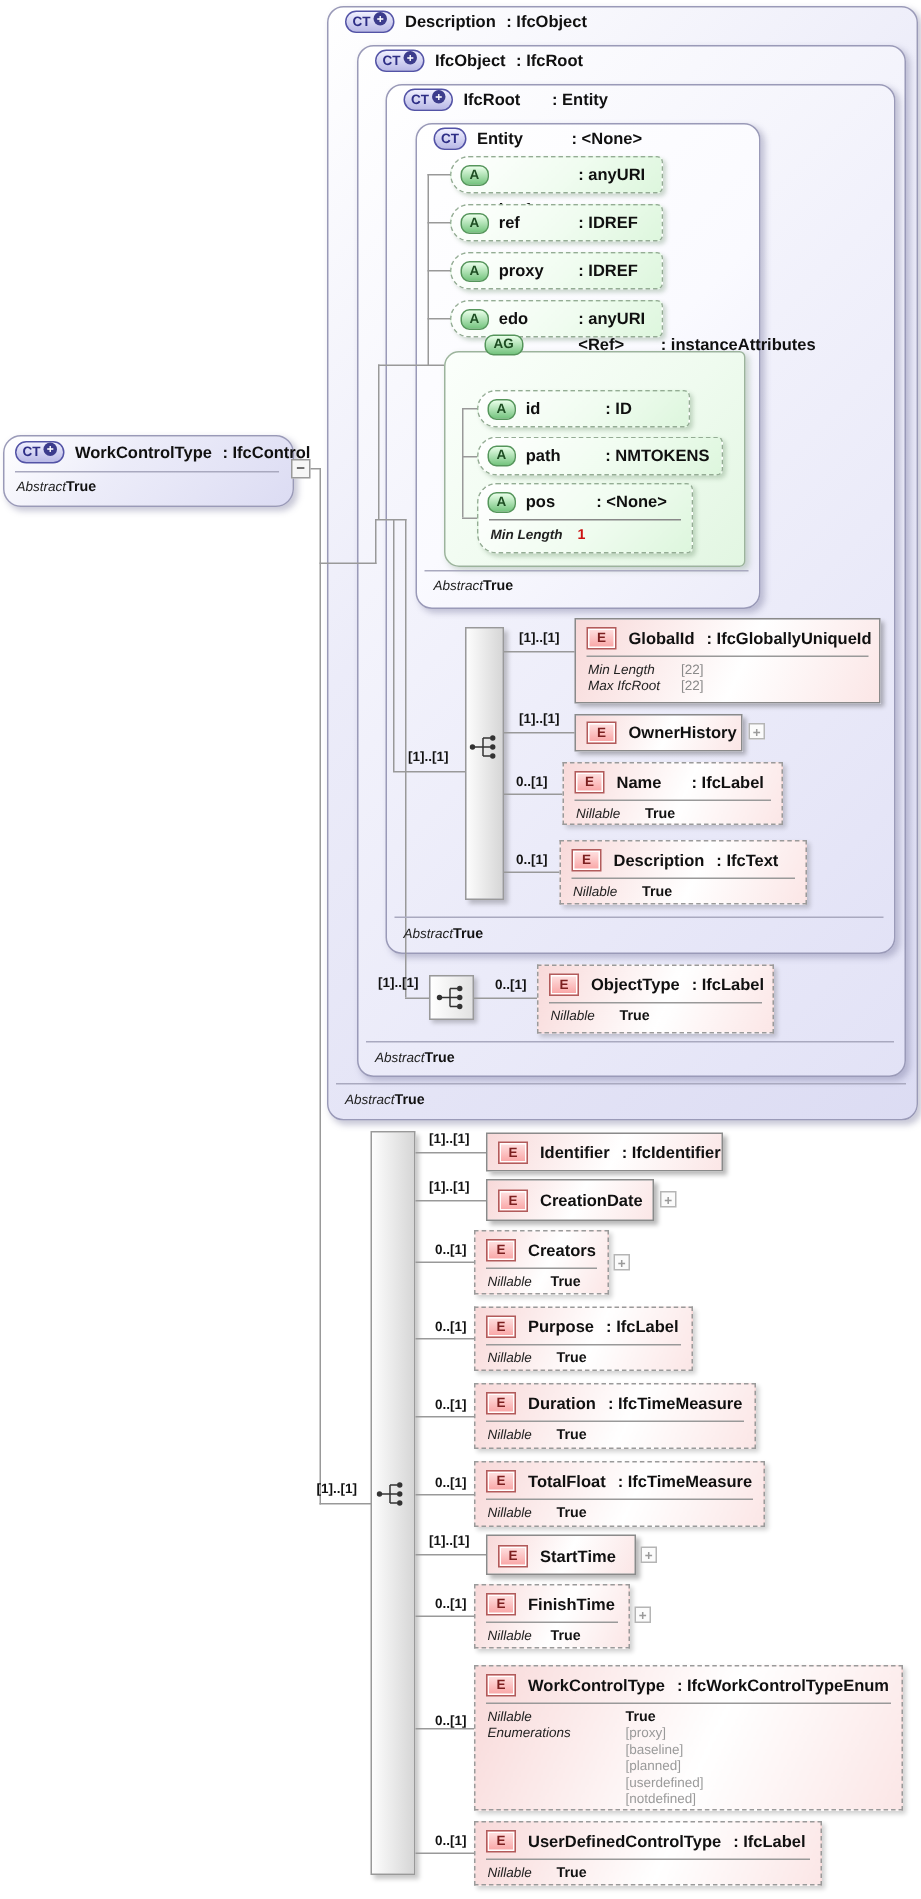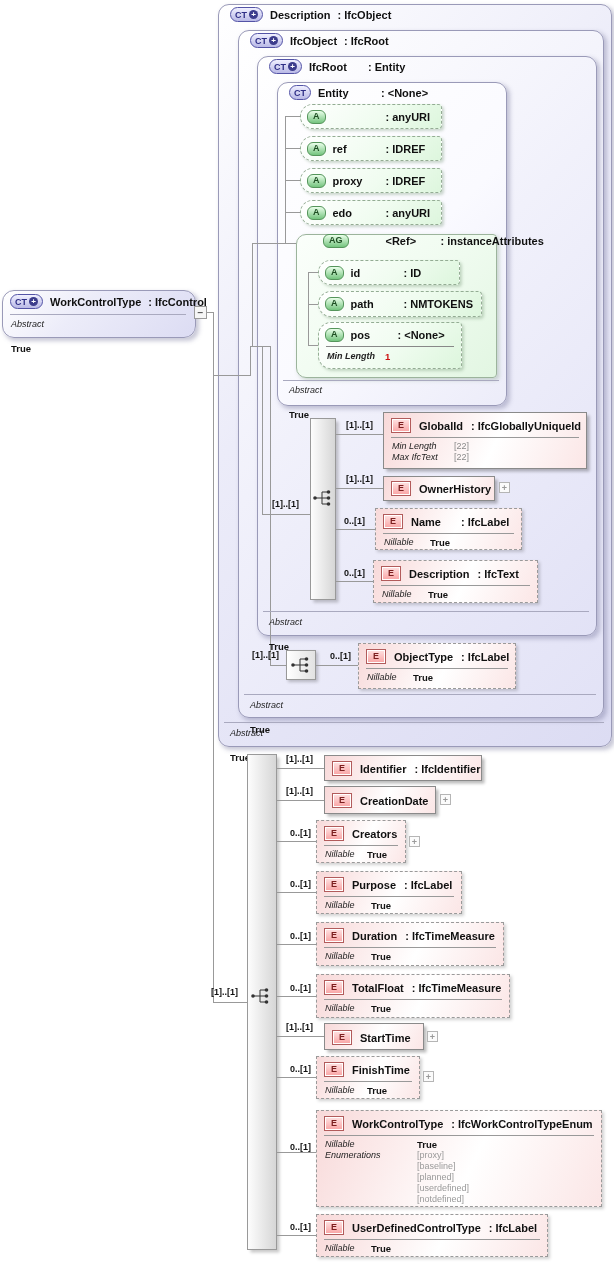--- a/index.html
+++ b/index.html
@@ -8,21 +8,21 @@
   
   .tbox{position:absolute;border:1px solid #9a9ab8;border-radius:11px;
         background:linear-gradient(135deg,#ffffff 0%,#ececf9 40%,#dcdcf3 100%);
         box-shadow:2.5px 2.5px 4px rgba(110,110,150,.38);}
   .tbox.inner{background:linear-gradient(135deg,#ffffff 0%,#f1f1fb 45%,#e2e2f6 100%);}
   .tbox.white{background:linear-gradient(135deg,#ffffff 0%,#fafaff 55%,#ececf9 100%);}
   .hdr{position:absolute;display:flex;align-items:center;gap:7px;
        font-weight:bold;font-size:11px;color:#101010;white-space:nowrap;}
   .nm{display:inline-block;}
   
-  .ctbadge{display:inline-flex;align-items:center;gap:2px;border:1px solid #5353a6;border-radius:8px;
+  .ctbadge{display:inline-flex;gap:2px;border:1px solid #5353a6;border-radius:8px;
            background:linear-gradient(180deg,#f0f0ff,#b9b9e6);color:#2e2e86;
            font:bold 9px/12px "Liberation Sans",sans-serif;padding:0 4px;height:13px;}
   .pluscirc{display:inline-block;width:9px;height:9px;border-radius:50%;background:#3c3c8c;color:#fff;
             font:bold 8px/9px "Liberation Sans",sans-serif;text-align:center;}
   
   .abadge{display:inline-block;border:1px solid #55955b;border-radius:6px;
           background:linear-gradient(180deg,#eaffea,#74c47e);color:#1d4d22;
           font:bold 9px/11px "Liberation Sans",sans-serif;padding:0 5px;height:12px;text-align:center;}
   
   .ebadge{display:inline-block;border:1px solid #b25b5b;background:linear-gradient(180deg,#ffe3e3,#f9a3a3);
@@ -47,21 +47,21 @@
   .esep{height:1px;background:#999;margin:4px 7px 0 7px;}
   .eprops{padding:3px 8px 0 8px;font-size:9px;}
   .prow{display:flex;line-height:11px;}
   .plabel{font-style:italic;color:#222;}
   .pval{font-weight:bold;color:#111;font-size:9.5px;}
   .pdim{color:#8a8a8a;}
   .penum{color:#9a9a9a;line-height:11px;}
   .red{color:#cc1111;}
   
   .sep{position:absolute;height:1px;background:#a9a9bf;}
-  .absrow{position:absolute;display:flex;gap:14px;font-size:9px;font-style:italic;color:#222;white-space:nowrap;flex-direction:column;}
+  .absrow{position:absolute;display:flex;font-size:9px;font-style:italic;color:#222;white-space:nowrap;}
   .absrow .pval{font-style:normal;}
   
   .card{position:absolute;font-weight:bold;font-size:9px;color:#111;white-space:nowrap;}
   
   .lh,.lv{position:absolute;background:#999;}
   .lh{height:1px;} .lv{width:1px;}
   
   .seqbar{position:absolute;border:1px solid #999;box-sizing:border-box;
           background:linear-gradient(to right,#fdfdfd,#d6d6d6);box-shadow:2.5px 2.5px 3px rgba(0,0,0,.22);}
   .seqbox{position:absolute;border:1px solid #999;box-sizing:border-box;
@@ -166,21 +166,21 @@
     <span class="nm" style="min-width:46px;">proxy</span>
     <span>: IDREF</span>
   </div>
   <div class="attr" style="left:300px;top:200px;width:142px;height:25px;">
     <span class="abadge">A</span>
     <span class="nm" style="min-width:46px;">edo</span>
     <span>: anyURI</span>
   </div>
 
   <div class="aggroup" style="left:296px;top:234px;width:201px;height:144px;"></div>
-  <div class="hdr" style="left:302px;top:234px;padding-left:21px;">
+  <div class="hdr" style="left:302px;top:223px;padding-left:21px;">
     <span class="abadge">AG</span>
     <span class="nm" style="min-width:48px;margin-left:30px;">&lt;Ref&gt;</span>
     <span>: instanceAttributes</span>
   </div>
   <div class="lv" style="left:308px;top:272px;height:73px;"></div>
   <div class="lh" style="left:308px;top:272px;width:10px;"></div>
   <div class="lh" style="left:308px;top:304px;width:10px;"></div>
   <div class="lh" style="left:308px;top:345px;width:10px;"></div>
 
   <div class="attr" style="left:318px;top:260px;width:142px;height:25px;">
@@ -236,21 +236,21 @@
       <span>GlobalId</span>
       <span>: IfcGloballyUniqueId</span>
       </div>
     <div class="esep"></div>
     <div class="eprops">
       <div class="prow">
           <span class="plabel" style="width:62px;">Min Length</span>
           <span class="pdim">[22]</span>
         </div>
       <div class="prow">
-          <span class="plabel" style="width:62px;">Max IfcText</span>
+          <span class="plabel" style="width:62px;">Max IfcRoot</span>
           <span class="pdim">[22]</span>
         </div>
     </div>
   </div>
 
   <div class="lh" style="left:336px;top:488px;width:47px;"></div>
   <div class="card" style="left:346px;top:474px;">[1]..[1]</div>
   <div class="el solid" style="left:383px;top:476px;width:112px;height:25px;">
     <div class="ehdr" style="padding-top:4px;">
         <span class="ebadge">E</span>

